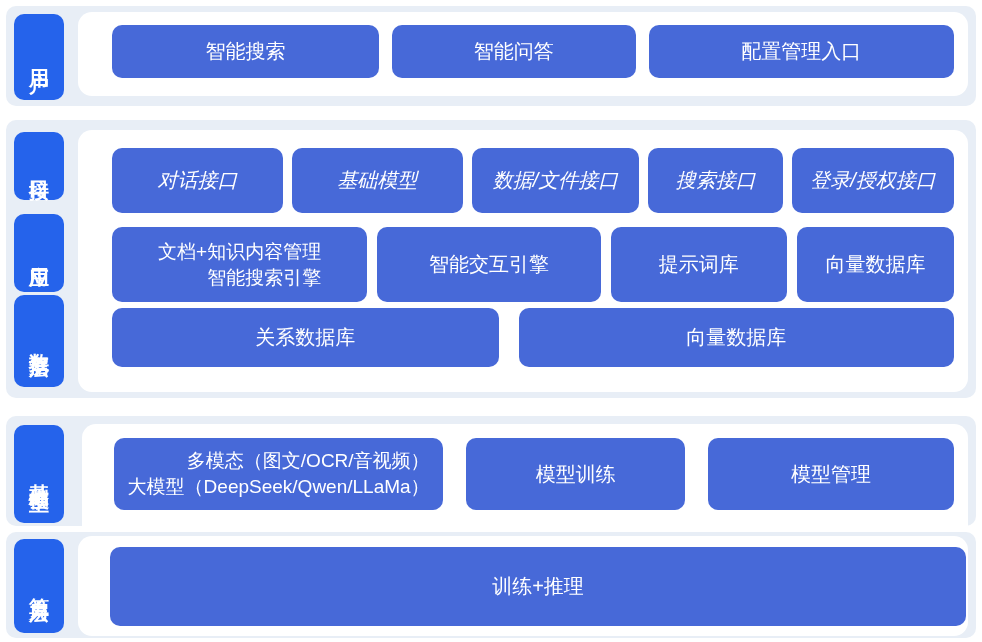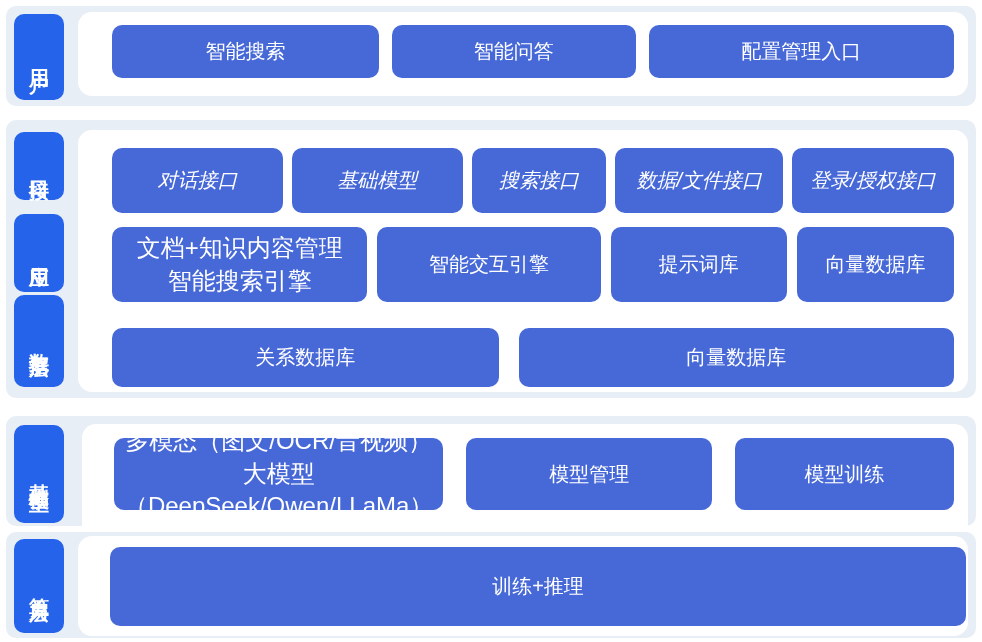--- a/index.html
+++ b/index.html
@@ -23,38 +23,38 @@
   }
   .btn-row{
     display:flex;box-sizing:border-box;padding-left:34px;padding-right:14px;
   }
   .btn{
     background:#4769d8;color:#ffffff;border-radius:10px;
     display:flex;align-items:center;justify-content:center;text-align:center;
     font-size:20px;white-space:pre-line;flex-basis:0;min-width:0;
     line-height:1.35;
   }
-  .sm{font-size:24px;}
+  .sm{font-size:19px;text-align:right;}
   
   #band-user{top:6px;height:100px;}
   #tag-user{top:8px;height:86px;}
   #panel-user{top:6px;height:84px;}
   #row-user{padding-top:13px;gap:13px;}
   #row-user .btn{height:53px;}
   
   #band-mid{top:120px;height:278px;}
   #tag-interface{top:12px;height:68px;}
   #tag-application{top:94px;height:78px;}
   #tag-data{top:175px;height:92px;}
   #panel-mid{top:10px;height:262px;}
   #row-api{padding-top:18px;gap:9px;}
   #row-api .btn{height:65px;font-style:italic;}
   #row-app{padding-top:14px;gap:10px;}
   #row-app .btn{height:75px;}
-  #row-db{padding-top:26px;gap:20px;}
+  #row-db{padding-top:6px;gap:20px;}
   #row-db .btn{height:59px;}
   
   #band-model{top:416px;height:110px;}
   #tag-model{top:9px;height:98px;}
   #panel-model{top:8px;height:124px;left:76px;}
   #row-model{padding-top:14px;gap:23px;padding-left:32px;}
   #row-model .btn{height:72px;}
   
   #band-compute{top:532px;height:106px;}
   #tag-compute{top:7px;height:94px;}
@@ -77,22 +77,22 @@
 </div>
 
 <div class="band" id="band-mid">
   <div class="layer-tag" id="tag-interface">接口</div>
   <div class="layer-tag" id="tag-application">应用</div>
   <div class="layer-tag" id="tag-data">数据层</div>
   <div class="panel" id="panel-mid">
     <div class="btn-row" id="row-api">
       <div class="btn" style="flex-grow:171">对话接口</div>
       <div class="btn" style="flex-grow:171">基础模型</div>
+      <div class="btn" style="flex-grow:168">数据/文件接口</div>
       <div class="btn" style="flex-grow:135">搜索接口</div>
-      <div class="btn" style="flex-grow:168">数据/文件接口</div>
       <div class="btn" style="flex-grow:162">登录/授权接口</div>
     </div>
     <div class="btn-row" id="row-app">
       <div class="btn sm" style="flex-grow:255">文档+知识内容管理
 智能搜索引擎</div>
       <div class="btn" style="flex-grow:223">智能交互引擎</div>
       <div class="btn" style="flex-grow:176">提示词库</div>
       <div class="btn" style="flex-grow:157">向量数据库</div>
     </div>
     <div class="btn-row" id="row-db">
@@ -101,22 +101,22 @@
     </div>
   </div>
 </div>
 
 <div class="band" id="band-model">
   <div class="layer-tag" id="tag-model">基础模型</div>
   <div class="panel" id="panel-model">
     <div class="btn-row" id="row-model">
       <div class="btn sm" style="flex-grow:328">多模态（图文/OCR/音视频）
 大模型（DeepSeek/Qwen/LLaMa）</div>
+      <div class="btn" style="flex-grow:218">模型训练</div>
       <div class="btn" style="flex-grow:245">模型管理</div>
-      <div class="btn" style="flex-grow:218">模型训练</div>
     </div>
   </div>
 </div>
 
 <div class="band" id="band-compute">
   <div class="layer-tag" id="tag-compute">算力层</div>
   <div class="panel" id="panel-compute">
     <div class="btn-row" id="row-compute">
       <div class="btn" style="flex-grow:383">训练+推理</div>
     </div>

